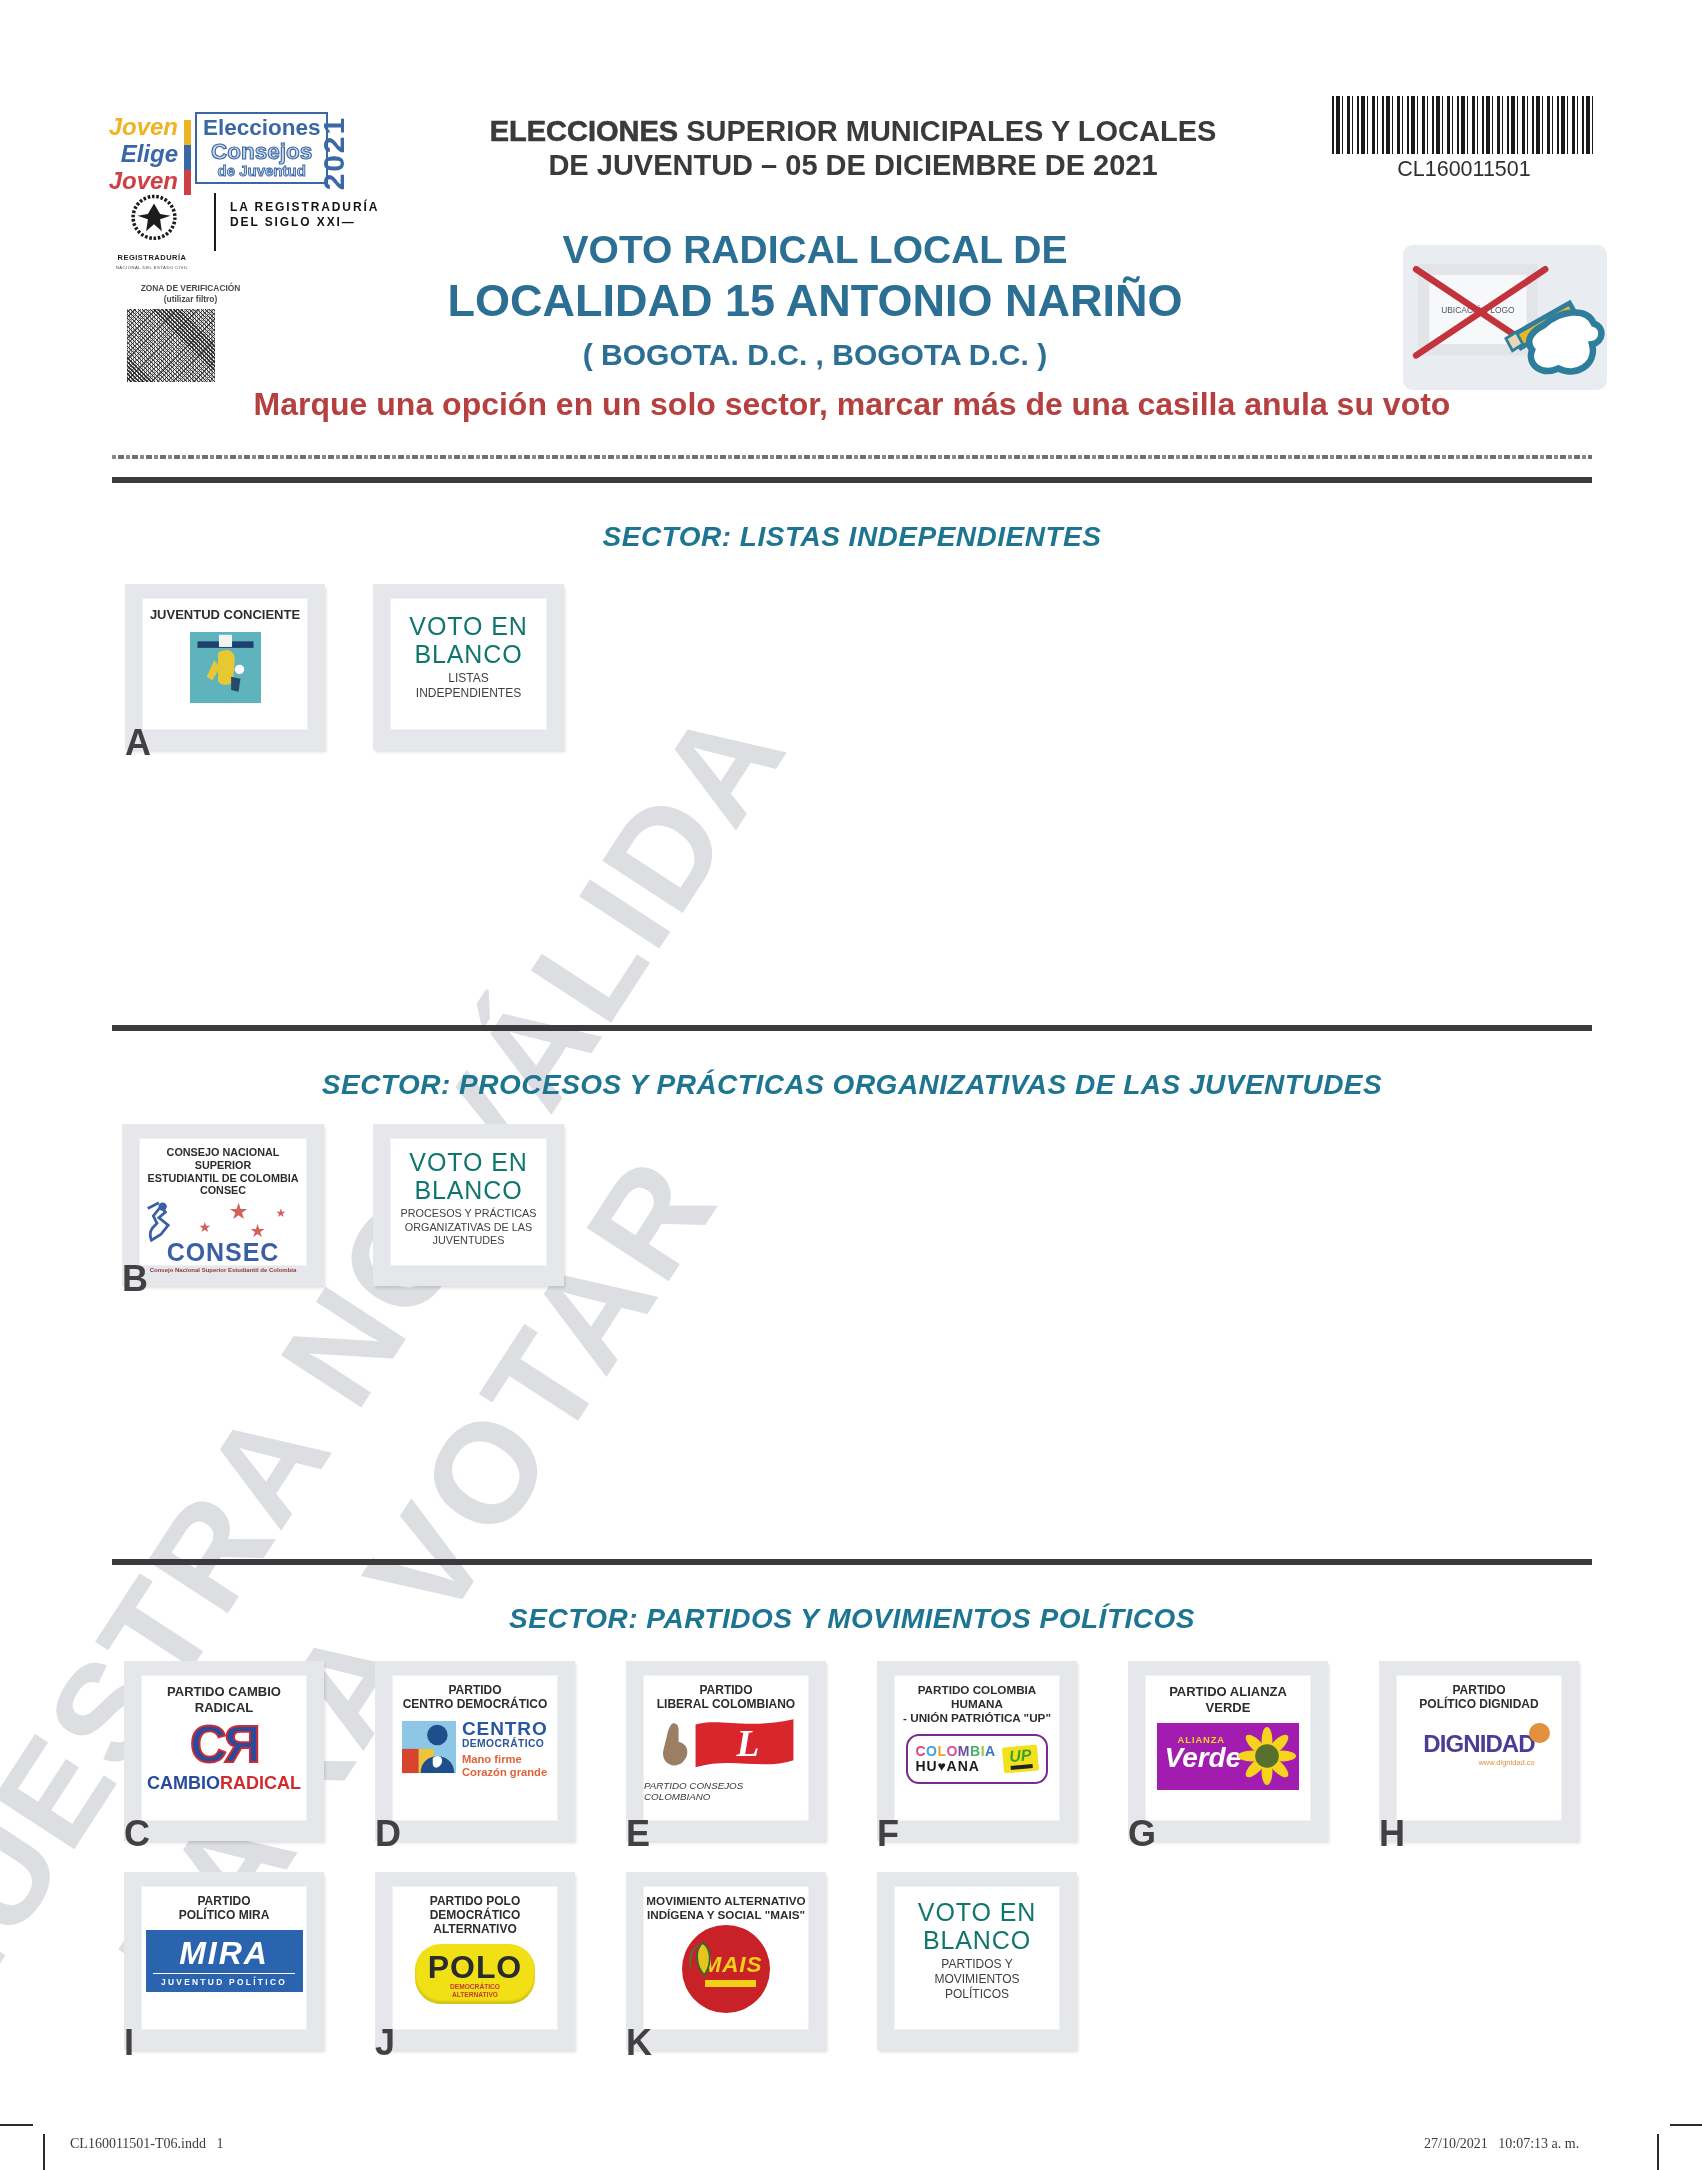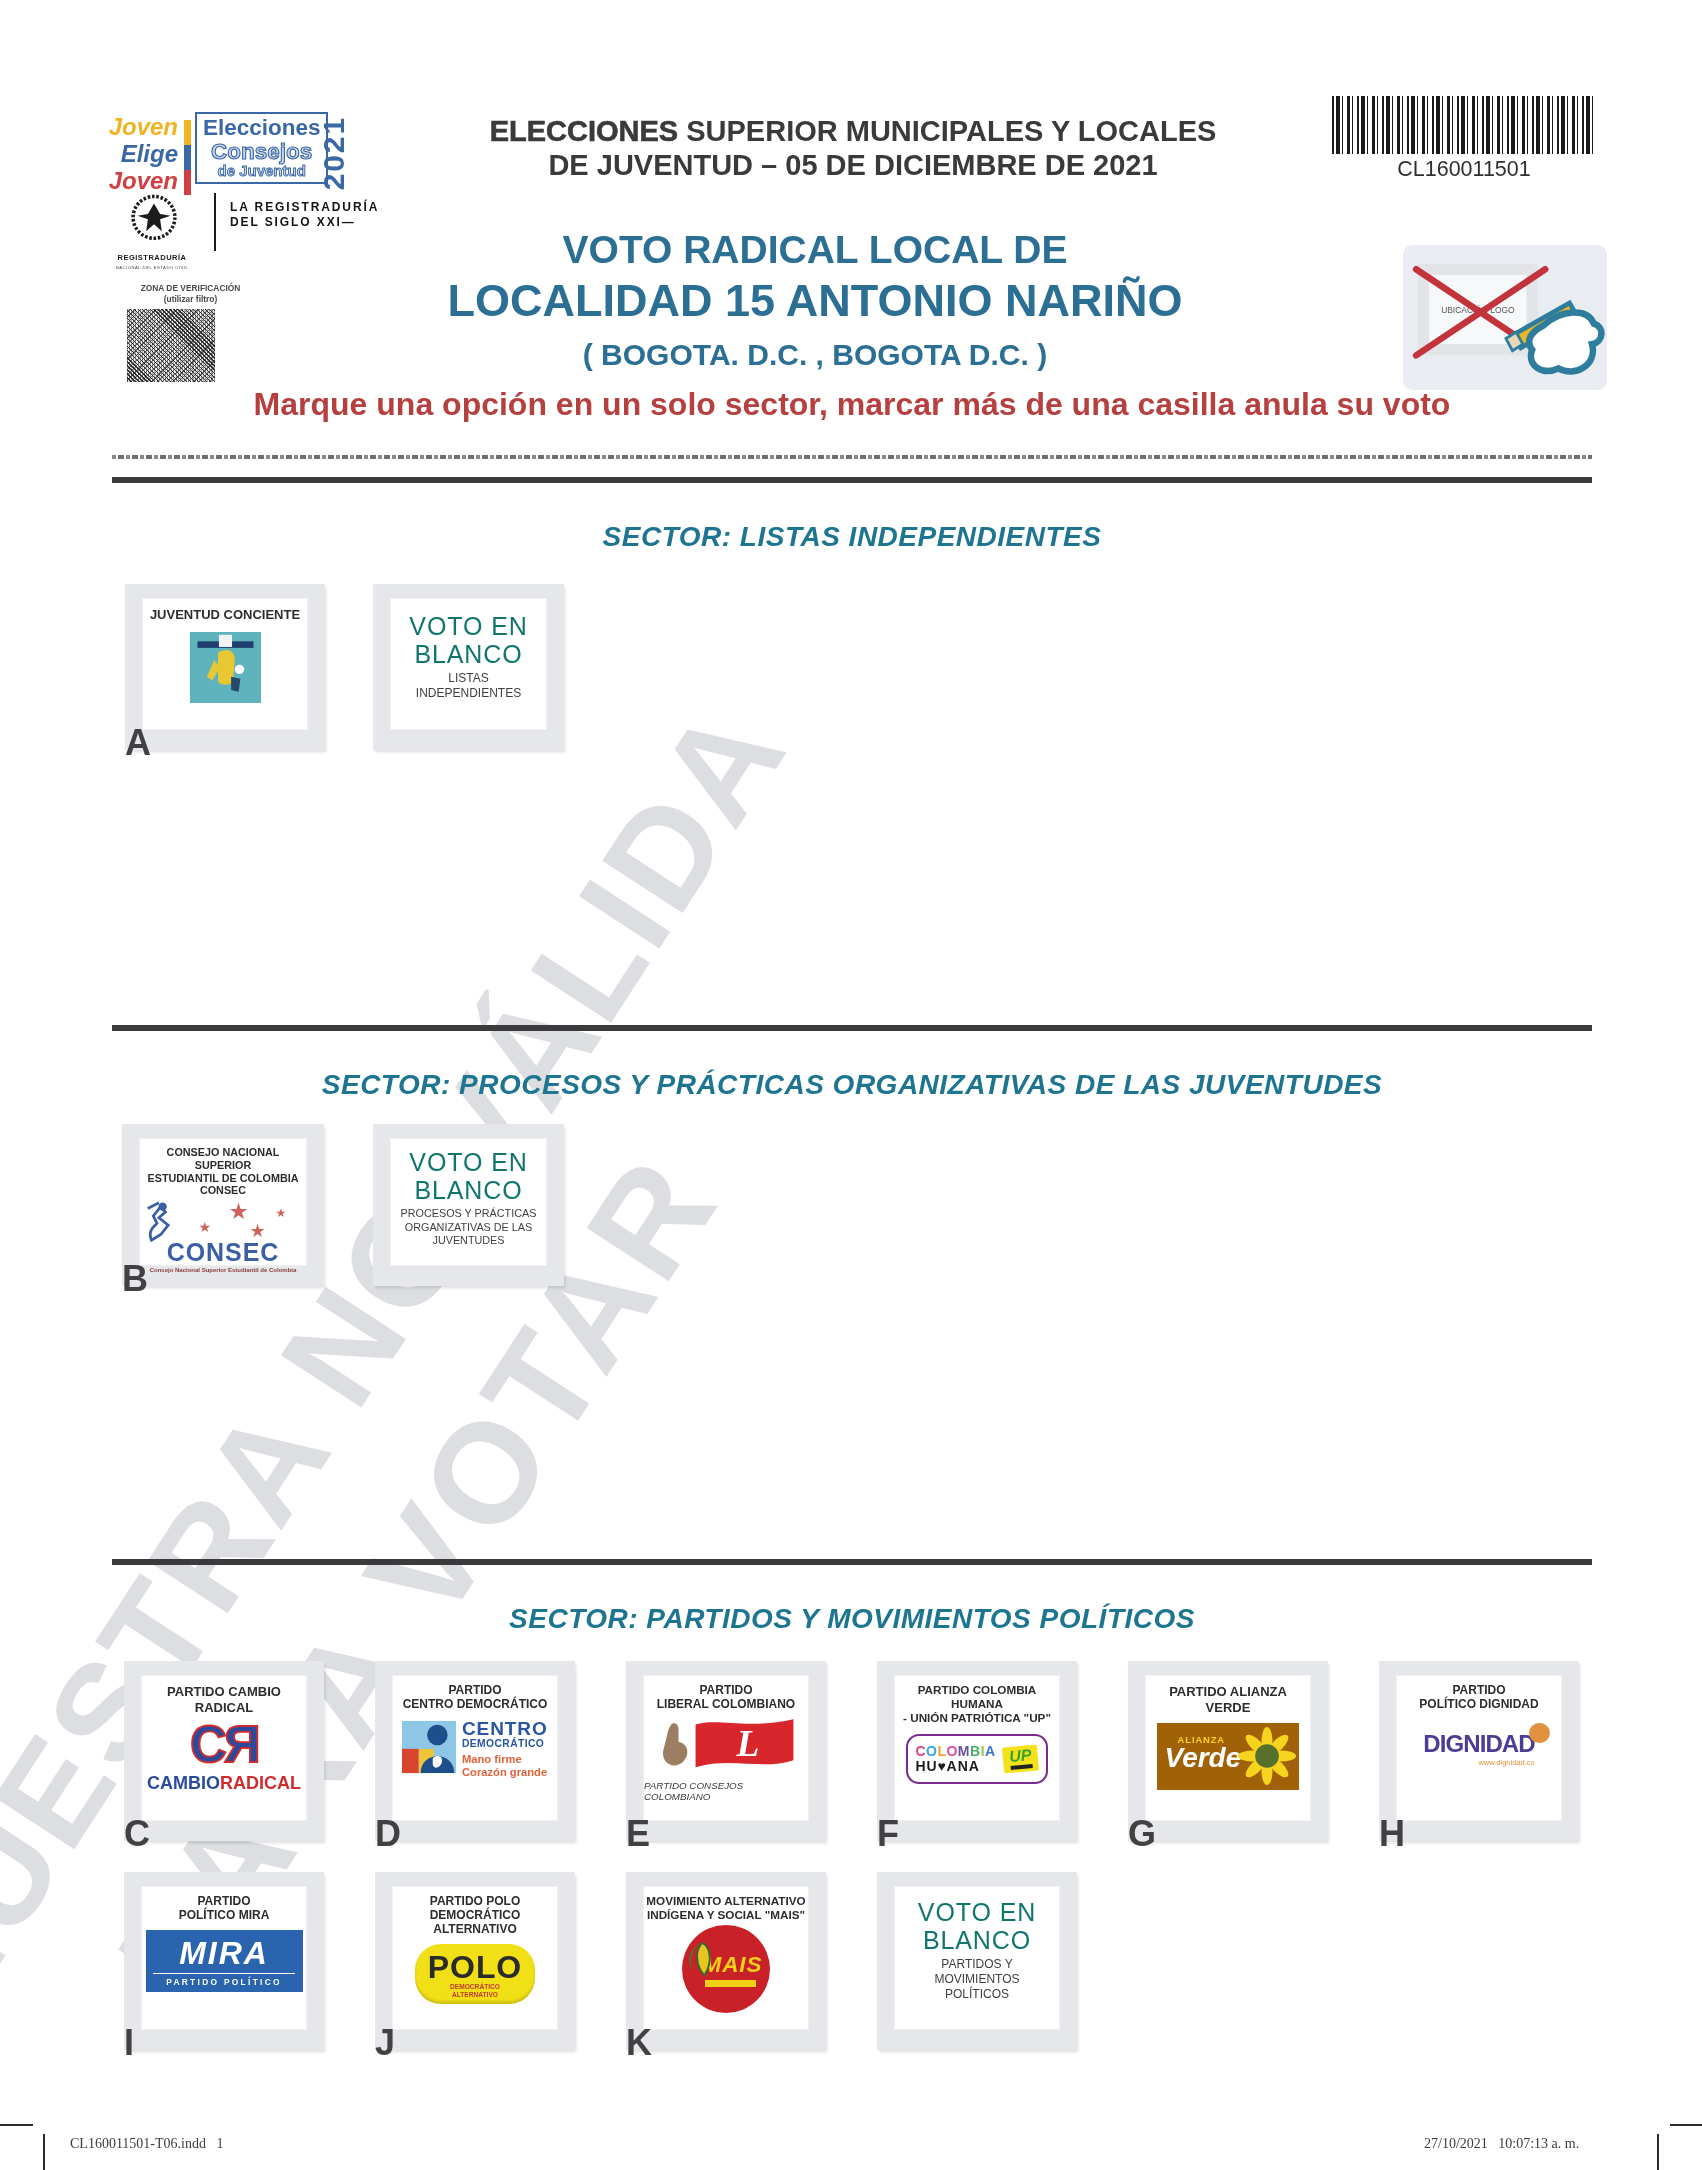--- a/index.html
+++ b/index.html
@@ -112,21 +112,21 @@
   .liberal-cap{font-size:9.8px;font-style:italic;color:#3b3b3d;margin-top:1.9px;}
 
   .logo-humana{border:2.8px solid #7a2a8c;border-radius:13px;padding:7.5px 7.5px;display:flex;gap:7.5px;
                align-items:center;margin-top:9.4px;}
   .hum-l1{font-size:14px;font-weight:bold;letter-spacing:0.5px;line-height:1.1;}
   .hum-l2{font-size:14px;font-weight:bold;color:#1c1c1c;letter-spacing:0.9px;line-height:1.1;}
   .up-flag{background:#f3e11c;padding:0.9px 6.6px 2.8px;transform:rotate(-5deg);border-radius:1.9px;text-align:center;}
   .up-word{color:#3aa12e;font-weight:bold;font-style:italic;font-size:16px;line-height:1.1;}
   .up-bar{height:3.7px;background:#222;margin-top:0.9px;}
 
-  .logo-verde{position:relative;background:#a16207;width:142px;height:67px;margin-top:7.5px;}
+  .logo-verde{position:relative;background:#a21caf;width:142px;height:67px;margin-top:7.5px;}
   .verde-l1{position:absolute;left:20.6px;top:11.2px;color:#f6d41e;font-weight:bold;font-size:9.4px;letter-spacing:0.9px;}
   .verde-l2{position:absolute;left:7.5px;top:19px;color:#fff;font-weight:bold;font-size:28px;font-style:italic;}
   .verde-sun{position:absolute;right:1.9px;top:2.8px;}
 
   .logo-dignidad{position:relative;margin-top:20.6px;}
   .dig-word{font-size:24px;font-weight:bold;color:#4a3d96;letter-spacing:-0.9px;line-height:1;}
   .dig-dot{position:absolute;top:-9.4px;right:-15px;width:20.6px;height:20.6px;border-radius:50%;background:#e2913e;}
   .dig-cap{font-size:7.5px;color:#e2913e;text-align:right;margin-top:1.9px;}
 
   .logo-mira{background:#2a63ae;width:142px;padding:7.5px 7.5px 4.7px;text-align:center;margin-top:7.5px;}
@@ -432,21 +432,21 @@
     </div>
 
     <div class="card" style="left:124px;top:1872px;width:200px;height:178px;">
       <div class="card-inner">
         <div class="pname">
           <div>PARTIDO</div>
           <div>POLÍTICO MIRA</div>
         </div>
         <div class="logo-mira">
           <div class="mira-word">MIRA</div>
-          <div class="mira-cap">PARTIDO POLÍTICO</div>
+          <div class="mira-cap">JUVENTUD POLÍTICO</div>
         </div>
       </div>
       <div class="opt-letter">I</div>
     </div>
 
     <div class="card" style="left:626px;top:1872px;width:200px;height:178px;">
       <div class="card-inner">
         <div class="pname" style="font-size:11.7px;">
           <div>MOVIMIENTO ALTERNATIVO</div>
           <div>INDÍGENA Y SOCIAL "MAIS"</div>

